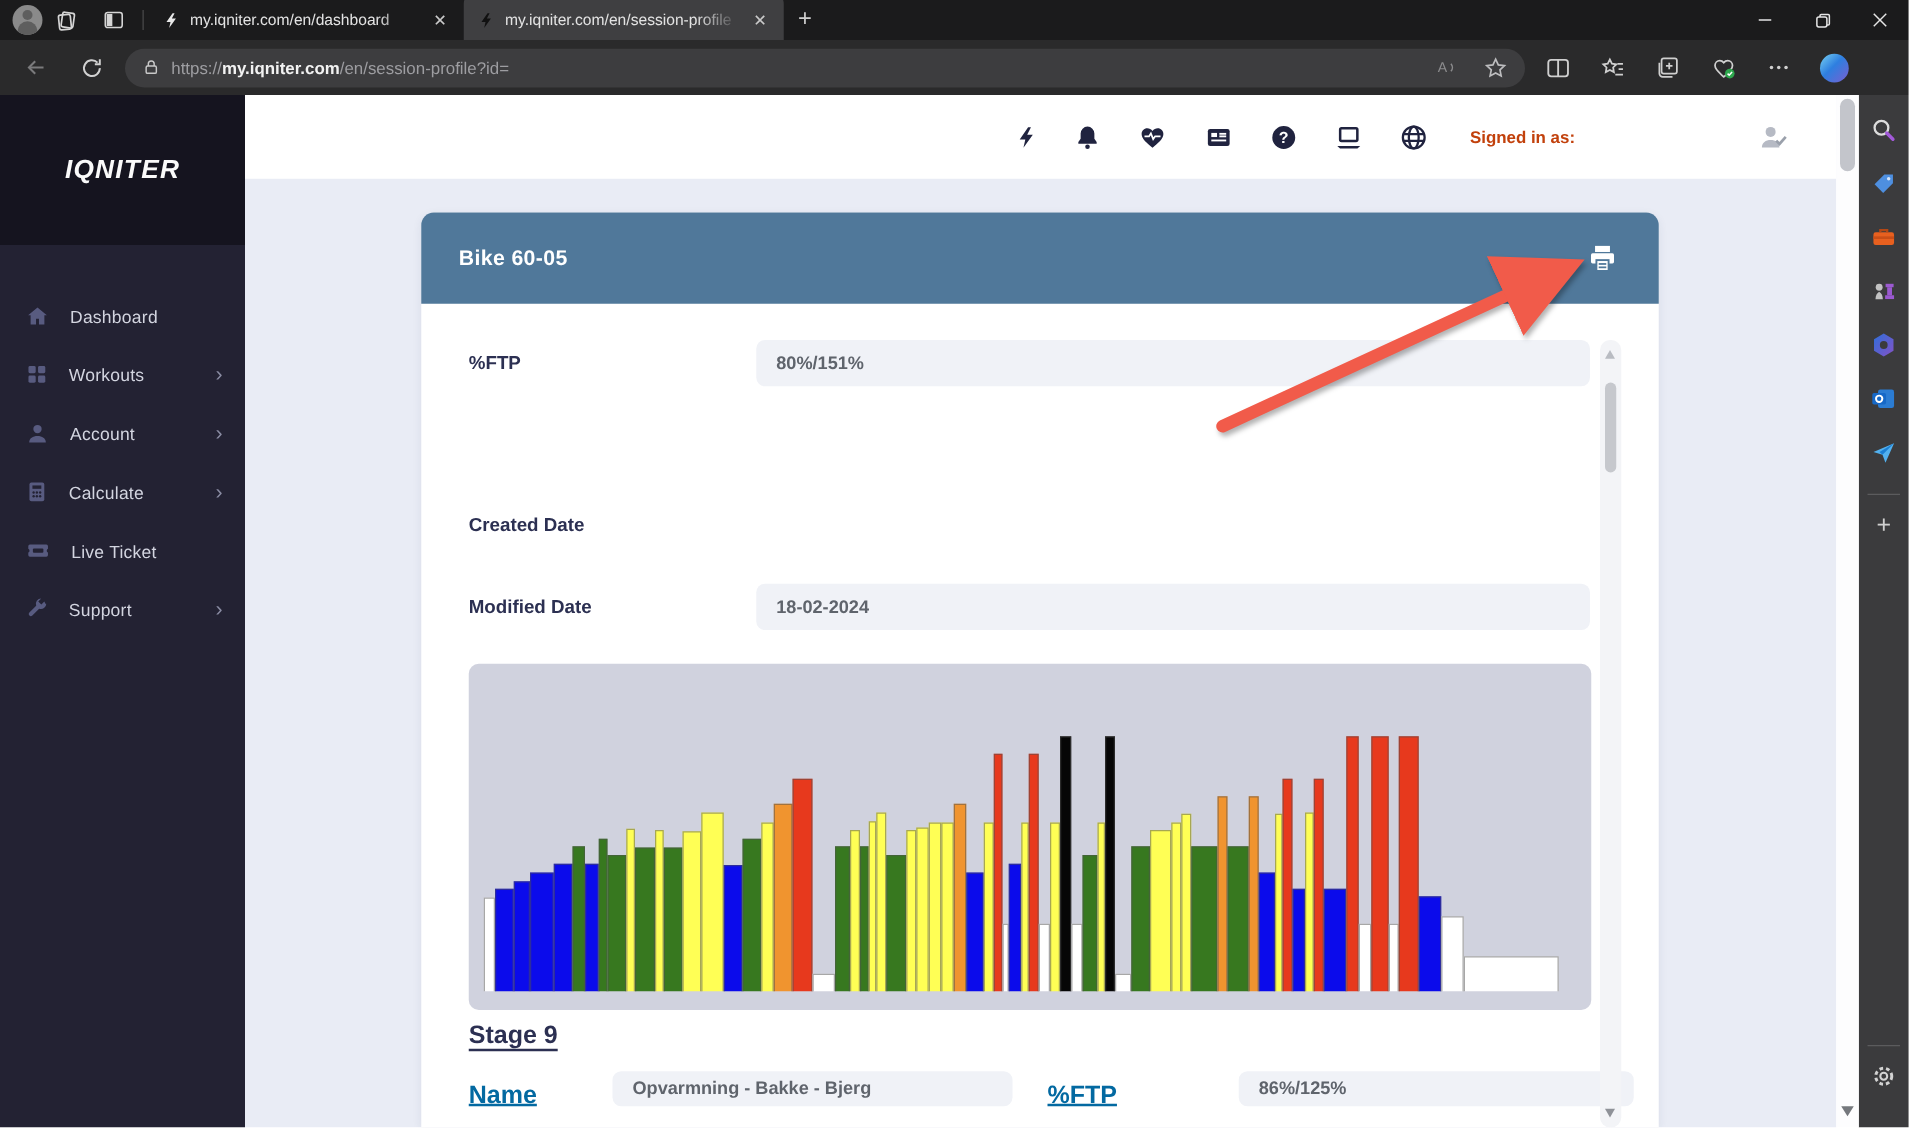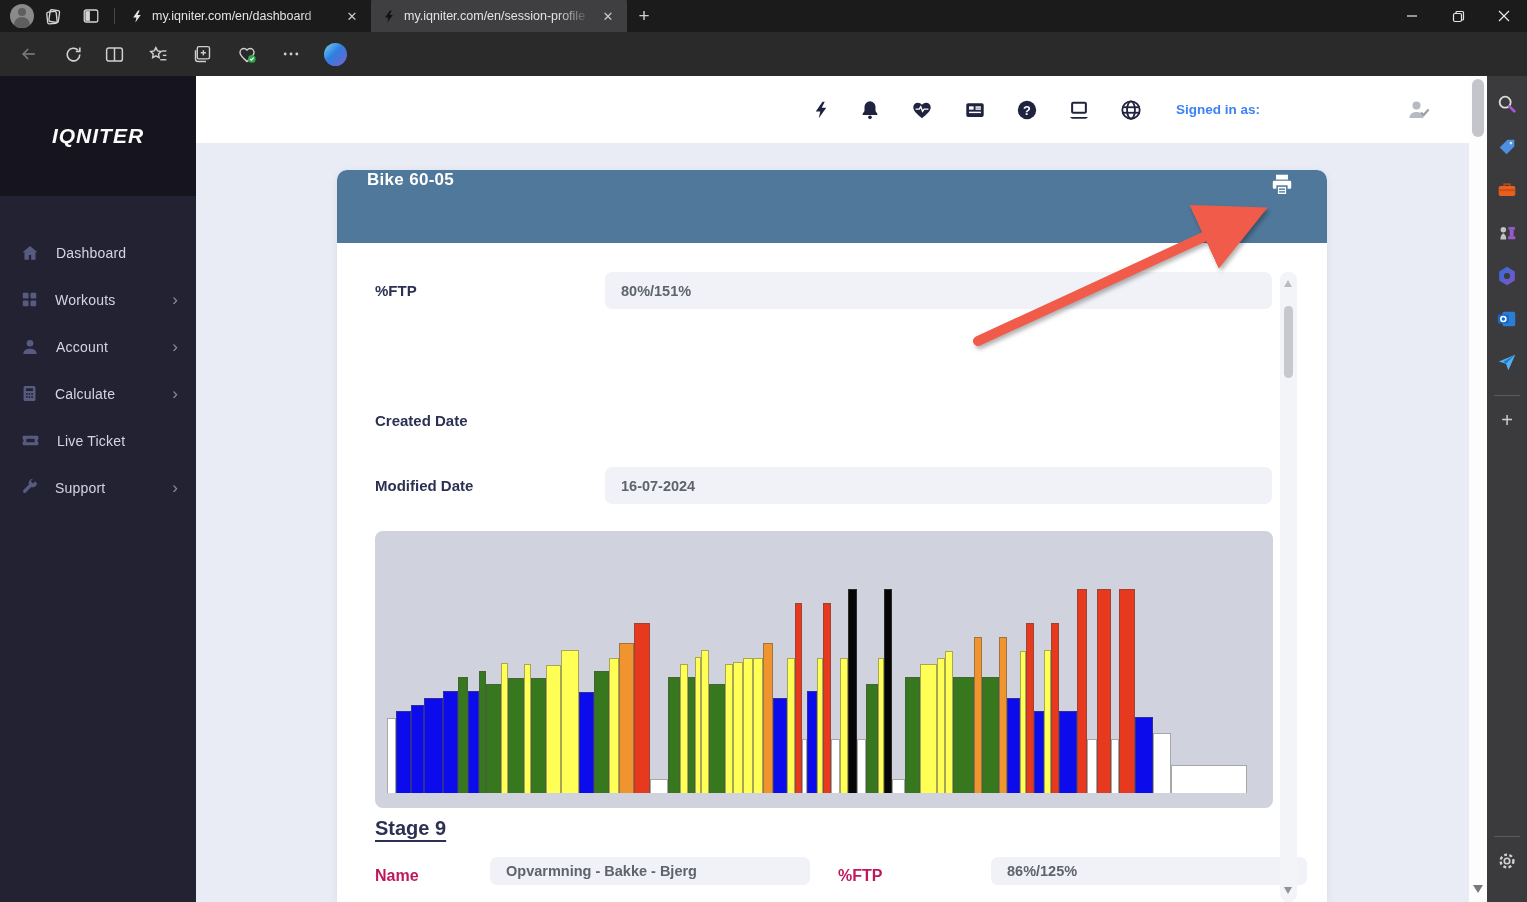--- a/index.html
+++ b/index.html
@@ -50,48 +50,48 @@
   .mitem { height:47px; display:flex; align-items:center; padding:0 18px 0 20px; cursor:pointer;}
   .mitem svg { flex:none; }
   .mlabel { color:#d3d5e0; font-size:14px; margin-left:16px; letter-spacing:.2px;}
   .mchev { margin-left:auto; color:#8a8ca3; font-size:17px; }
 
   #main { flex:1; position:relative; background:#e9ecf5; overflow:hidden; }
 
   #header-band { position:absolute; left:0; top:0; width:100%; height:67px; background:#fff;
                  display:flex; align-items:center; padding-right:37px; }
   .hicons { display:flex; align-items:center; gap:29px; margin-left:auto; }
-  #signed-in { color:#3b82f6; font-size:13.5px; font-weight:bold; margin-left:34px; }
+  #signed-in { color:#c2410c; font-size:13.5px; font-weight:bold; margin-left:34px; }
   #user-avatar { margin-left:146px; }
 
   
   #card { position:absolute; left:141px; top:94px; width:990px; height:732px;
           border-radius:10px 10px 0 0; background:#fff; box-shadow:0 2px 8px rgba(40,50,90,.08); }
   #card-header { height:73px; background:#50789a; border-radius:10px 10px 0 0;
-                 display:flex; padding:0 30px; }
+                 display:flex; align-items:center; padding:0 30px; }
   #card-title { color:#fff; font-size:17px; font-weight:bold; letter-spacing:.3px; }
   #print-btn { margin-left:auto; width:30px; height:30px; display:flex; align-items:center; justify-content:center; cursor:pointer;}
   #card-body { position:relative; height:659px; }
 
   .frow { position:absolute; left:38px; width:897px; height:37px; }
   .flabel { position:absolute; left:0; top:0; height:37px; display:flex; align-items:center;
             color:#2c3052; font-size:15px; font-weight:bold; }
   .fbox { position:absolute; left:230px; right:0; top:0; height:37px; background:#f0f2f7; border-radius:7px;
           display:flex; align-items:center; padding:0 16px; color:#5f646c; font-size:14.5px; font-weight:bold;}
   #frow-0{top:29px;} #frow-1{top:94px;} #frow-2{top:159px;} #frow-3{top:224px;}
 
   #chart { position:absolute; left:38px; top:288px; width:898px; height:277px;
            background:#d0d2de; border-radius:8px; display:flex; align-items:flex-end;
            padding:0 0 15px 12px; overflow:hidden; }
   .bar { flex:none; border:1px solid rgba(80,80,80,.5); border-bottom:none; }
 
   #stage-heading { position:absolute; left:38px; top:574px; color:#2c3052; font-size:20px; font-weight:bold;
                    text-decoration:underline; text-underline-offset:5px; }
   #stage-row { position:absolute; left:0; top:614px; width:100%; height:38px; }
-  .slabel { position:absolute; top:0; height:38px; display:flex; align-items:center; color:#be185d; font-size:16px; font-weight:bold;}
+  .slabel { position:absolute; top:0; height:38px; display:flex; align-items:center; color:#0369a1; font-size:20px; font-weight:bold;text-decoration:underline;}
   .sbox { position:absolute; top:0; height:28px; background:#f0f2f7; border-radius:7px;
           display:flex; align-items:center; padding:0 16px; color:#5f646c; font-size:14.5px; font-weight:bold;}
   #name-label{left:38px;} #name-box{left:153px; width:320px;}
   #sftp-label{left:501px;} #sftp-box{left:654px; width:316px;}
 
   
   #card-scroll { position:absolute; left:943px; top:29px; bottom:0; width:17px; background:#f3f4f7; border-radius:8px; }
   #card-scroll .up { position:absolute; top:8px; left:4px; width:0; height:0;
                      border-left:4.5px solid transparent; border-right:4.5px solid transparent; border-bottom:7px solid #b9bcc2;}
   #card-scroll .thumb { position:absolute; top:34px; left:4px; width:9px; height:72px; background:#c6c8cd; border-radius:5px;}
@@ -178,20 +178,36 @@
       <svg width="20" height="20" viewBox="0 0 24 24" fill="none" stroke="#7a7a7c" stroke-width="2">
           <path d="M19 12H6"></path>
           <path d="m11 6-6 6 6 6"></path>
         </svg>
     </div>
     <div class="tb-btn" style="margin-left:14px">
       <svg width="19" height="19" viewBox="0 0 24 24" fill="none" stroke="#d2d2d2" stroke-width="2">
           <path d="M20 12a8 8 0 1 1-2.3-5.6"></path>
           <path d="M20 3v5h-5" fill="none"></path>
         </svg>
+    </div>
+    <div id="url-pill">
+      <svg width="14" height="16" viewBox="0 0 24 24">
+          <rect x="5" y="10" width="14" height="10" rx="2" fill="none" stroke="#c9c9c9" stroke-width="2"></rect>
+          <path d="M8 10V7a4 4 0 0 1 8 0v3" fill="none" stroke="#c9c9c9" stroke-width="2"></path>
+        </svg>
+      <div id="url-text"><span>https://</span><span class="dom">my.iqniter.com</span><span>/en/session-profile?id=</span></div>
+      <div class="pill-right">
+        <svg width="20" height="18" viewBox="0 0 24 24">
+            <text x="3" y="17" font-size="15" fill="#8b8b8d" font-family="Liberation Sans, sans-serif">A</text>
+            <path d="M17 8a6 6 0 0 1 0 8" fill="none" stroke="#8b8b8d" stroke-width="1.6"></path>
+          </svg>
+        <svg width="19" height="19" viewBox="0 0 24 24">
+            <path d="m12 3 2.7 5.7 6.3.8-4.6 4.3 1.2 6.2L12 17l-5.6 3 1.2-6.2L3 9.5l6.3-.8z" fill="none" stroke="#bdbdbf" stroke-width="1.7"></path>
+          </svg>
+      </div>
     </div>
     <div class="tb-right">
       <svg width="21" height="21" viewBox="0 0 24 24">
           <rect x="3" y="4.5" width="18" height="15" rx="2.5" fill="none" stroke="#cfcfcf" stroke-width="1.7"></rect>
           <line x1="12" y1="4.5" x2="12" y2="19.5" stroke="#cfcfcf" stroke-width="1.7"></line>
         </svg>
       <svg width="21" height="21" viewBox="0 0 24 24">
           <path d="m9 4 1.9 3.9 4.1.6-3 2.9.7 4.2L9 13.6l-3.7 2 .7-4.2-3-2.9 4.1-.6z" fill="none" stroke="#cfcfcf" stroke-width="1.6"></path>
           <line x1="16" y1="8" x2="21" y2="8" stroke="#cfcfcf" stroke-width="1.6"></line>
           <line x1="17" y1="13" x2="21" y2="13" stroke="#cfcfcf" stroke-width="1.6"></line>
@@ -340,21 +356,21 @@
 
           <div class="frow" id="frow-0">
             <div class="flabel">%FTP</div>
             <div class="fbox">80%/151%</div>
           </div>
           <div class="frow" id="frow-2">
             <div class="flabel">Created Date</div>
           </div>
           <div class="frow" id="frow-3">
             <div class="flabel">Modified Date</div>
-            <div class="fbox">16-07-2024</div>
+            <div class="fbox">18-02-2024</div>
           </div>
 
           <div id="chart">
               <div class="bar" style="width: 9px; height: 75px; background: rgb(255, 255, 255);"></div>
               <div class="bar" style="width: 15px; height: 82px; background: rgb(11, 11, 235);"></div>
               <div class="bar" style="width: 13px; height: 88px; background: rgb(11, 11, 235);"></div>
               <div class="bar" style="width: 19px; height: 95px; background: rgb(11, 11, 235);"></div>
               <div class="bar" style="width: 15px; height: 102px; background: rgb(11, 11, 235);"></div>
               <div class="bar" style="width: 10px; height: 116px; background: rgb(55, 120, 31);"></div>
               <div class="bar" style="width: 11px; height: 102px; background: rgb(11, 11, 235);"></div>

